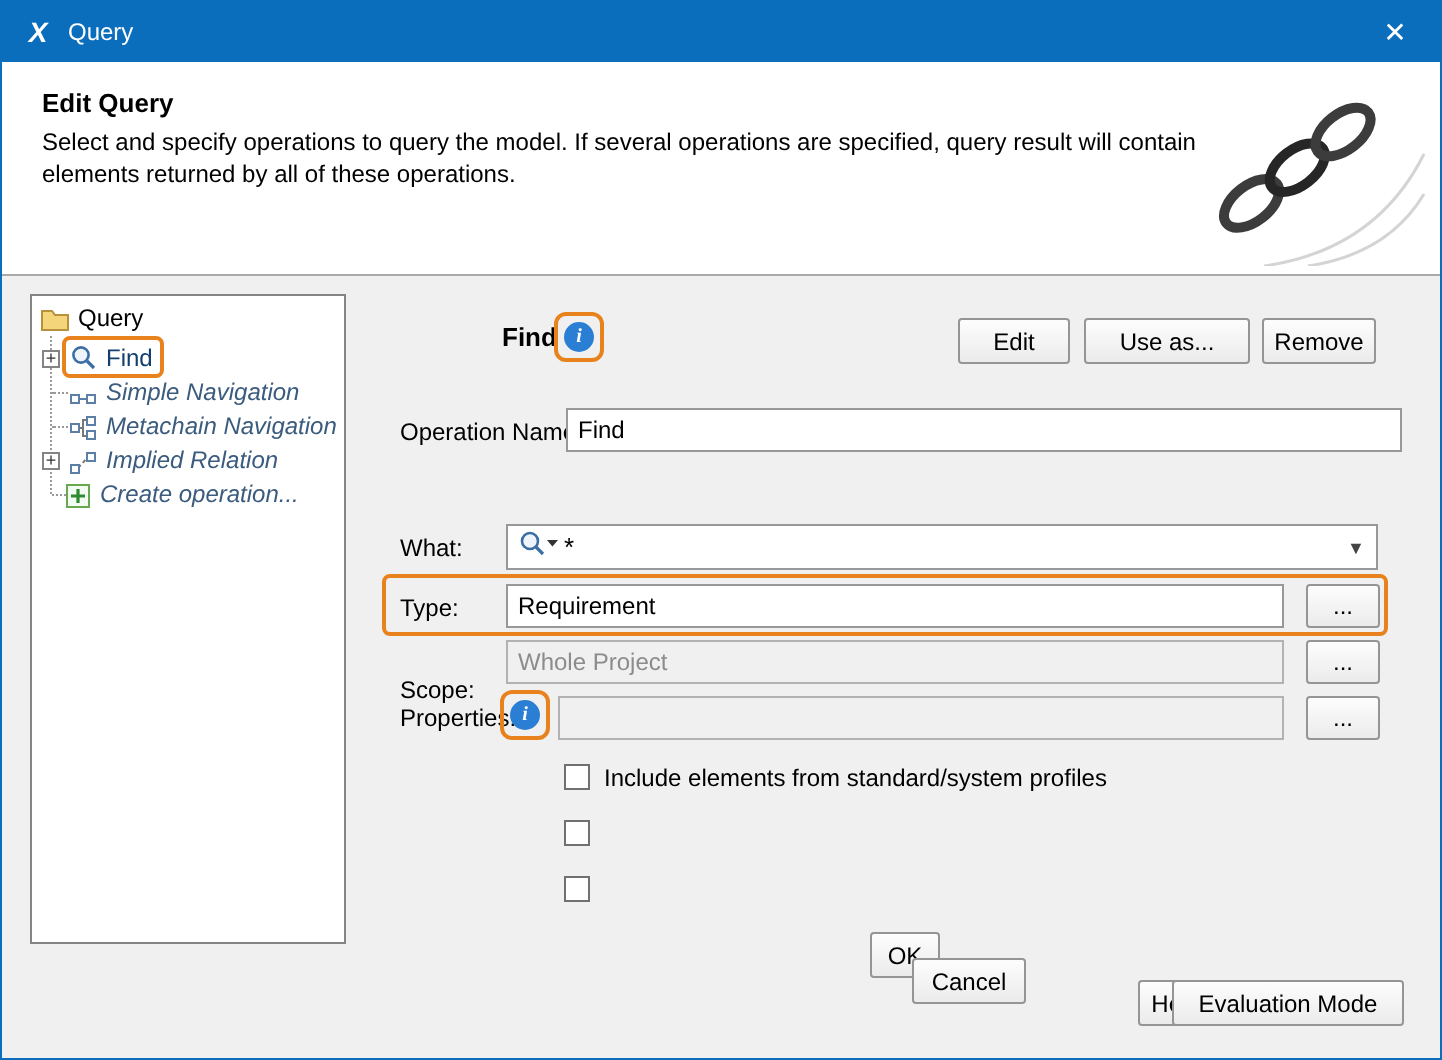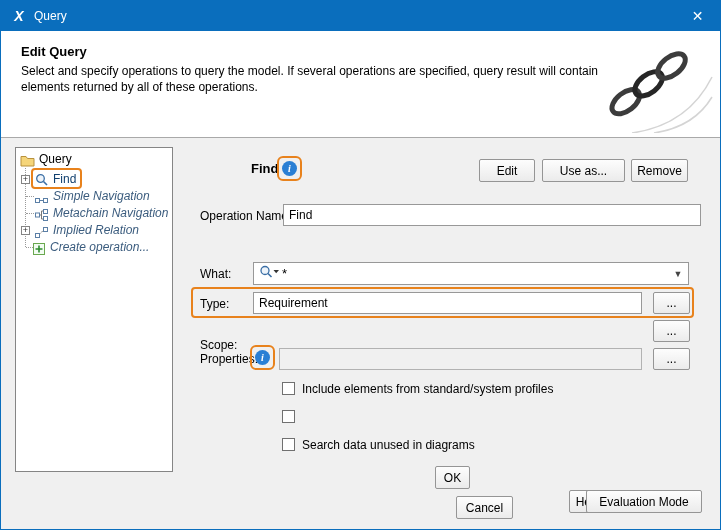--- a/index.html
+++ b/index.html
@@ -156,34 +156,34 @@
     <span class="star">*</span>
     <span class="arrow">▼</span>
   </div>
 
   <div class="lbl" style="left:199px; top:296px;">Type:</div>
   <input class="input" style="left: 252px; top: 291px; width: 389px;" value="Requirement">
   <div class="btn more" style="left:652px; top:291px; width:37px;">...</div>
   <div class="hl" style="left:190px; top:286px; width:503px; height:31px;"></div>
 
   <div class="lbl" style="left:199px; top:337px;">Scope:</div>
+  <div class="dfield" style="left:252px; top:319px; width:389px;">Whole Project</div>
   <div class="btn more" style="left:652px; top:319px; width:37px;">...</div>
 
   <div class="lbl" style="left:199px; top:351px;">Properties:</div>
   <div class="info" style="left:254px; top:349px;">i</div>
   <div class="hl" style="left:249px; top:344px; width:25px; height:25px; border-radius:6px;"></div>
   <div class="dfield" style="left:278px; top:347px; width:363px;"></div>
   <div class="btn more" style="left:652px; top:347px; width:37px;">...</div>
 
   <div class="cb" style="left:281px; top:381px;"></div>
   <div class="lbl" style="left:301px; top:381px;">Include elements from standard/system profiles</div>
 
   <div class="cb" style="left:281px; top:409px;"></div>
 
   <div class="cb" style="left:281px; top:437px;"></div>
-  <div class="lbl" style="left:301px; top:437px;">Search data unused in diagrams</div>
 
   <div class="btn" style="left:390px; top:465px; width:35px;margin-left:44px;">OK</div>
-  <div class="btn" style="left:455px; top:495px; width:57px;">Cancel</div>
+  <div class="btn" style="left:455px; top:478px; width:57px;">Cancel</div>
   <div class="btn" style="left:560px; top:489px; width:38px;margin-left:8px;">Help</div>
   <div class="btn" style="left:585px; top:489px; width:116px;">Evaluation Mode</div>
 
 </div>
 
 </body></html>

